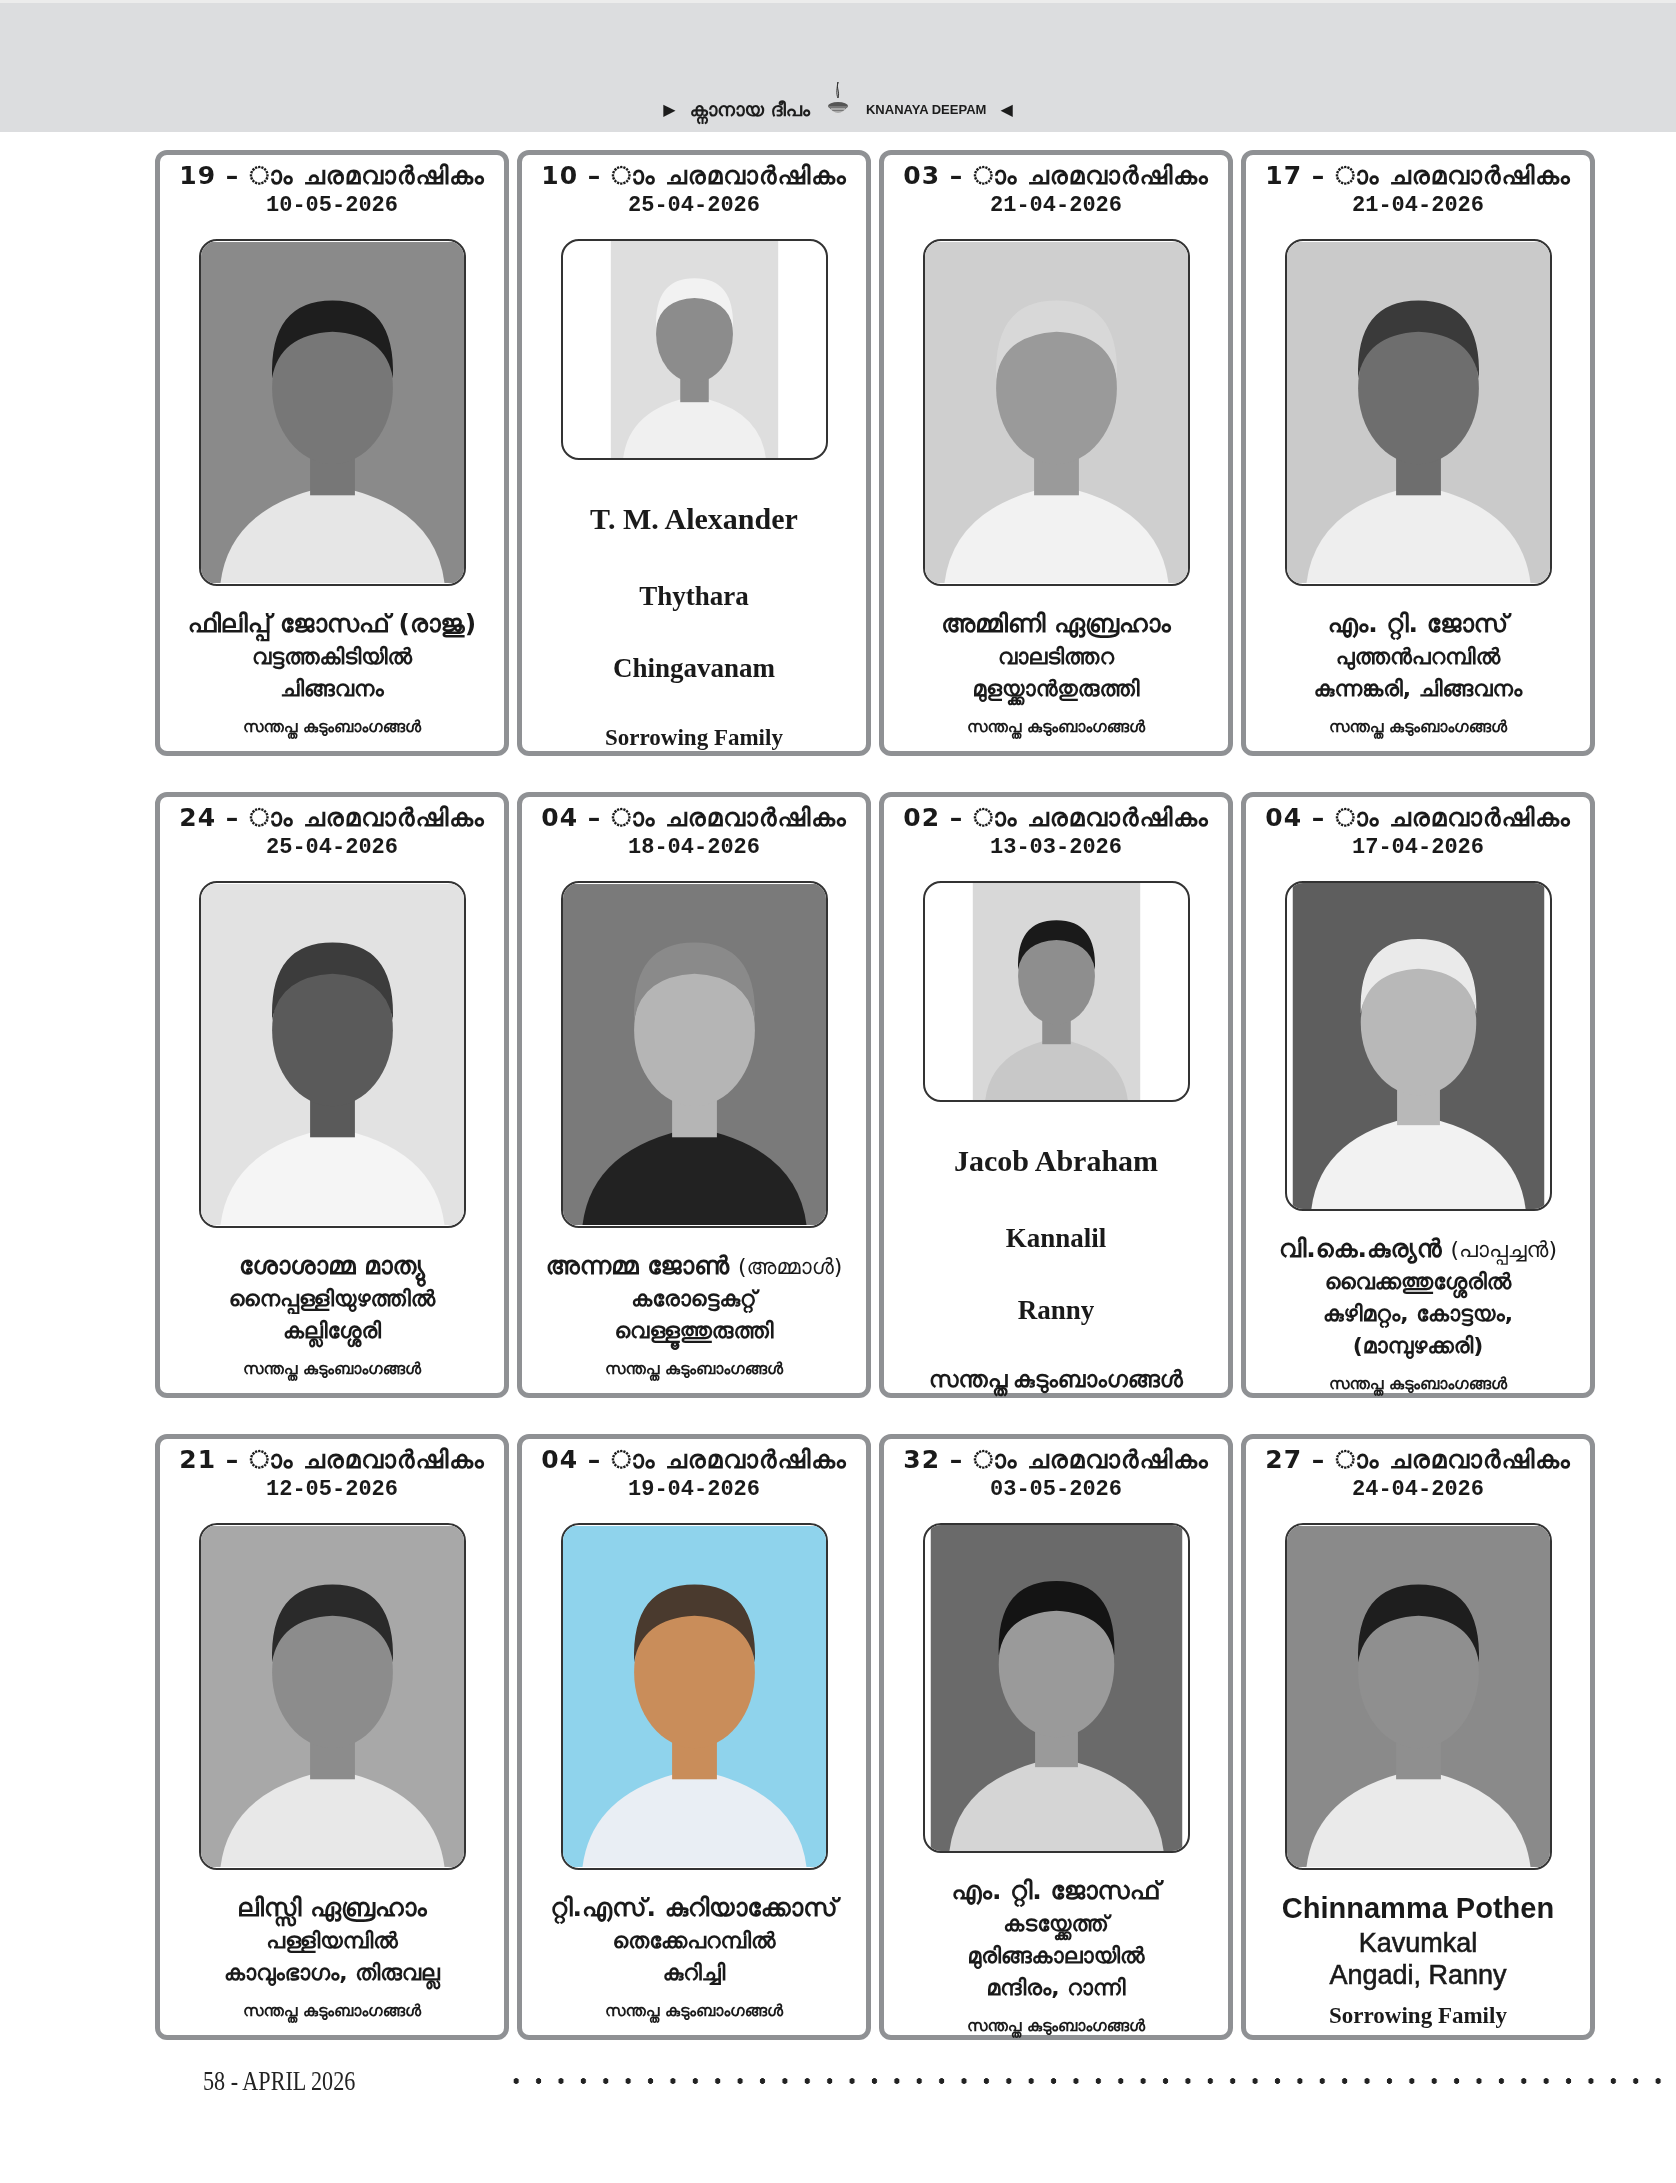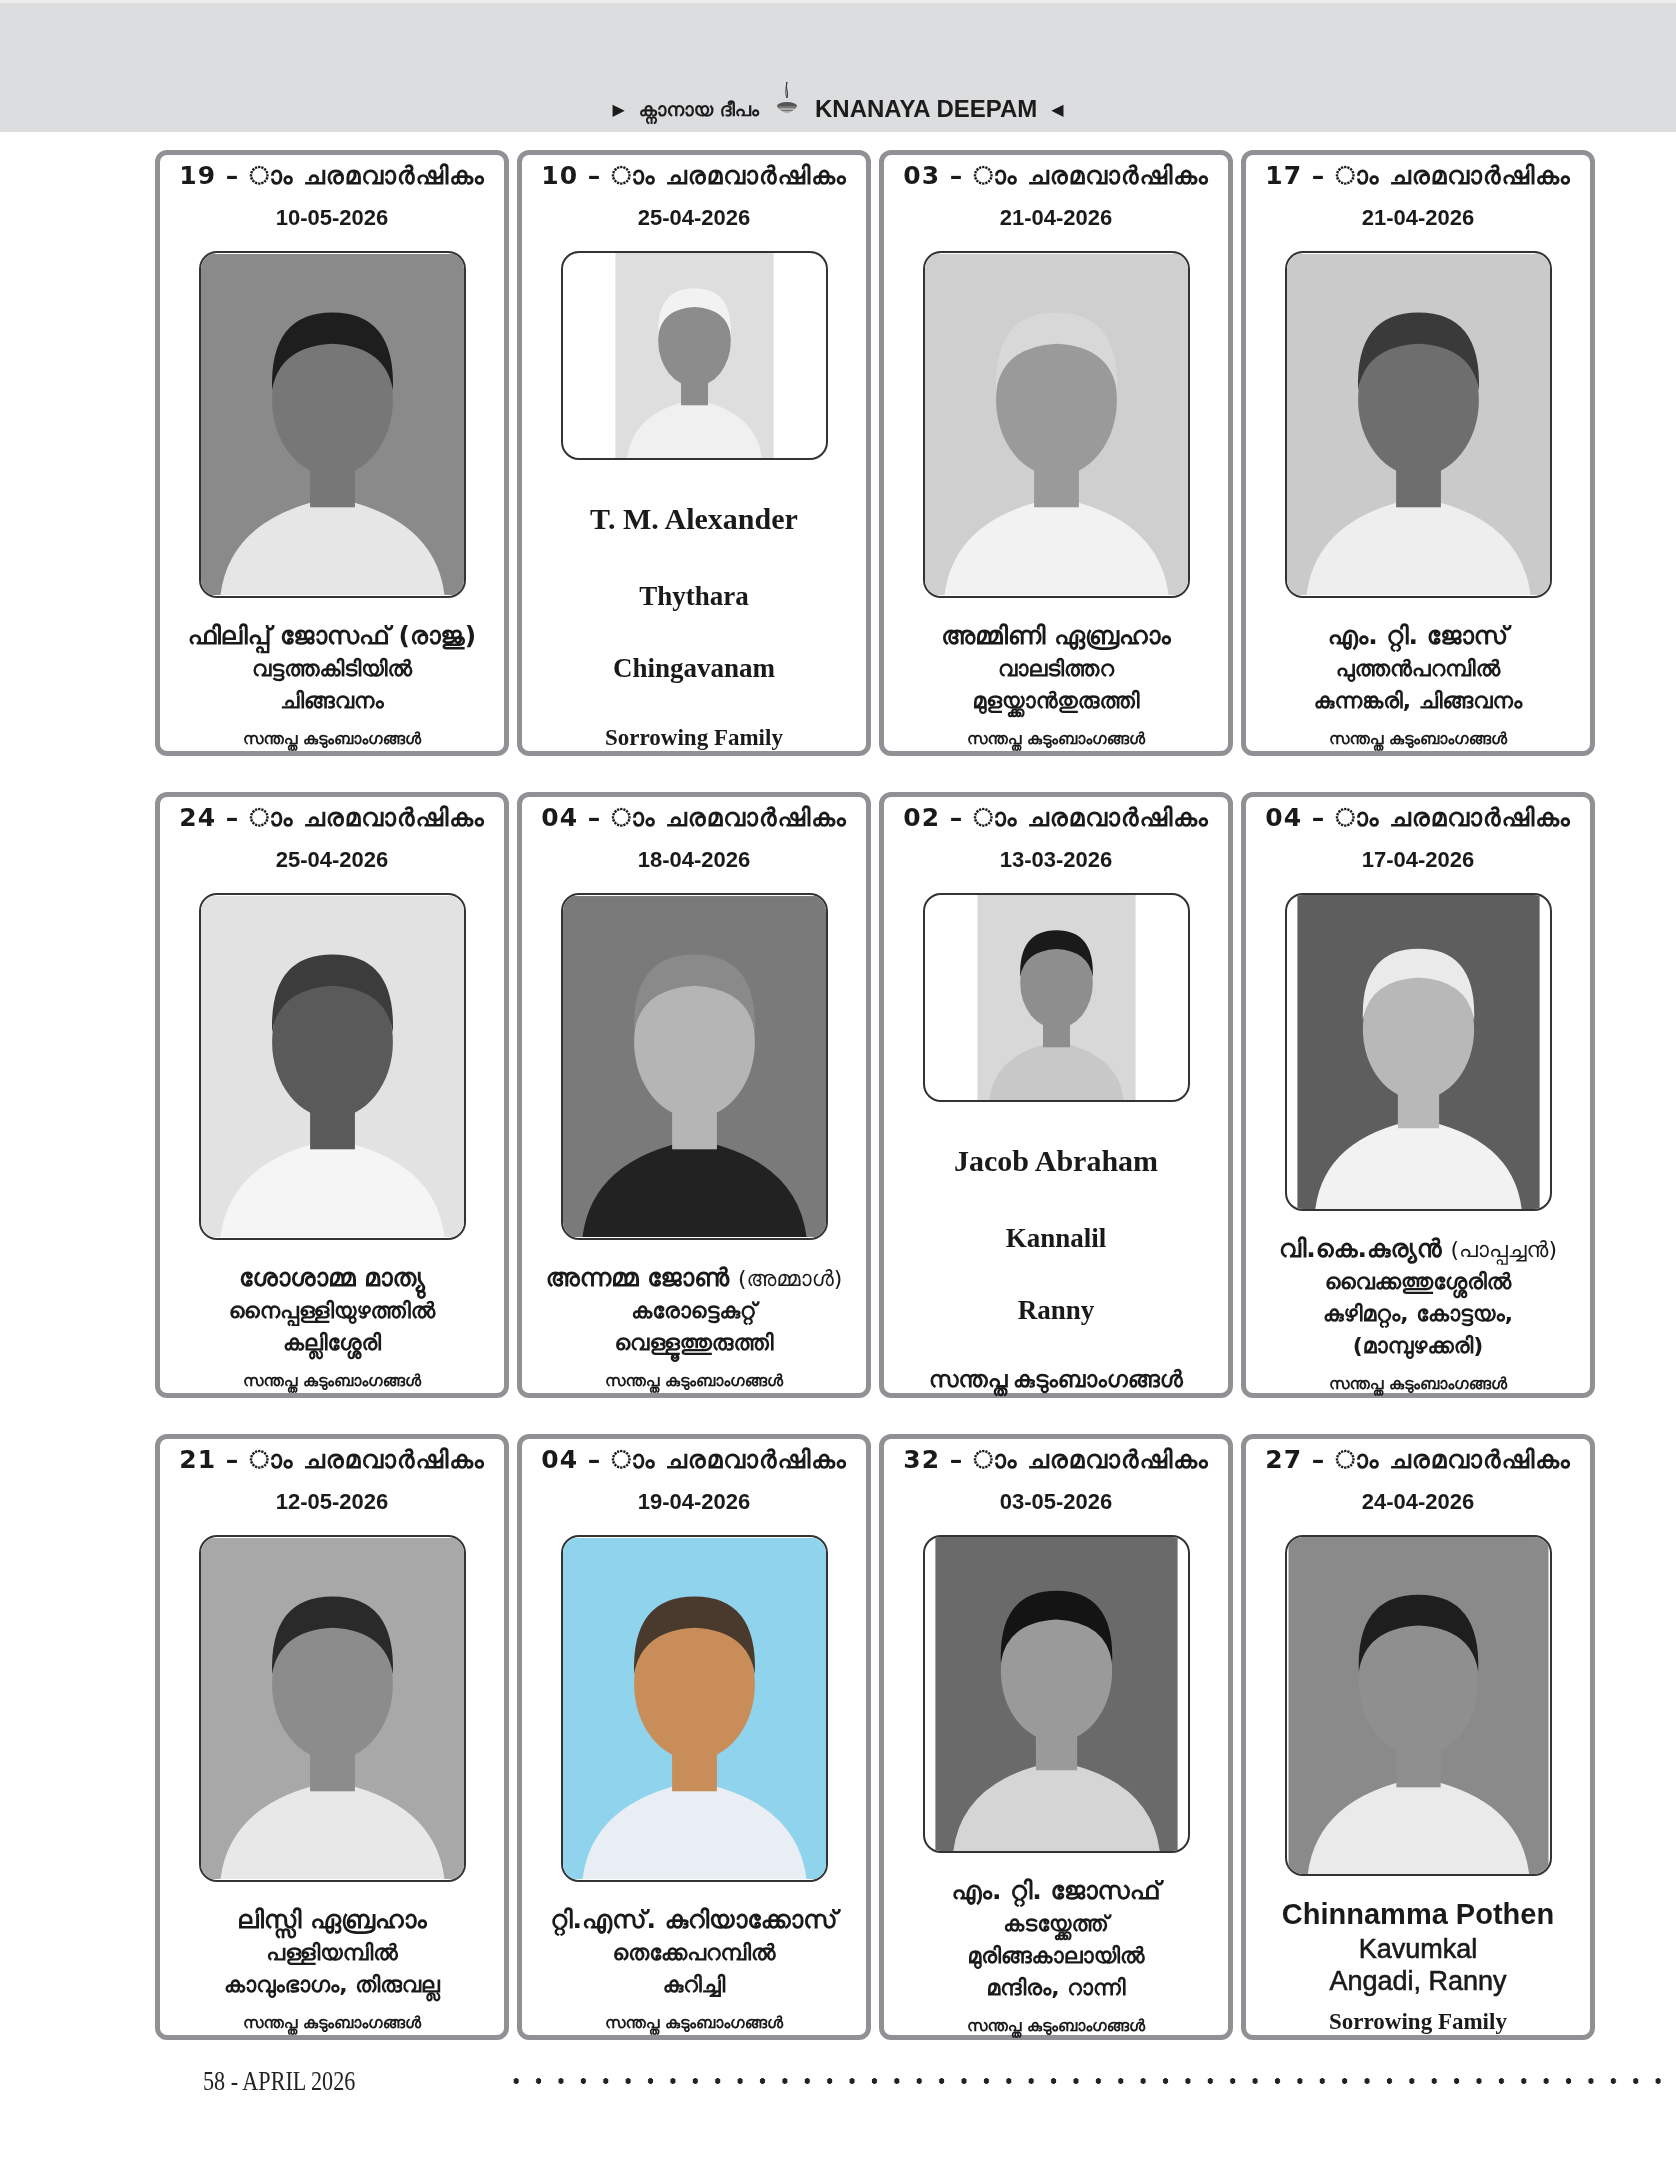--- a/index.html
+++ b/index.html
@@ -10,36 +10,36 @@
   .header {
     position: absolute; left: 0; top: 0; width: 1676px; height: 129px;
     background: #dcdddf; border-top: 3px solid #ececec;
   }
   .masthead {
     position: absolute; top: 91px; left: 0; width: 100%;
     display: flex; justify-content: center; align-items: center; gap: 14px;
     font-size: 19px; font-weight: bold; color: #1c1c1c;
   }
   .masthead .arrow { font-size: 16px; }
-  .masthead .brand-en { font-family: "Liberation Sans", sans-serif; font-weight: bold; letter-spacing: 0; font-size: 24px; }
+  .masthead .brand-en { font-family: "Liberation Sans", sans-serif; font-weight: bold; letter-spacing: 0; font-size: 13px; }
   .lamp { width: 28px; height: 40px; margin-top: -14px; }
 
   .grid {
     position: absolute; left: 155px; top: 150px;
     display: grid; grid-template-columns: 354px 354px 354px 354px;
     column-gap: 8px; row-gap: 36px;
   }
   .card {
     box-sizing: border-box; height: 606px; background: #fff;
     border: 5px solid #8f9194; border-radius: 12px;
     display: flex; flex-direction: column; align-items: center;
     padding-top: 6px;
   }
   .anniv { font-size: 25px; font-weight: bold; letter-spacing: 1px; line-height: 30px; text-align: center; }
-  .date { font-family: Liberation Sans, sans-serif; font-size: 22px; font-weight: bold; line-height: 26px; margin-top: 14px; }
+  .date { font-family: Liberation Mono, monospace; font-size: 22px; font-weight: bold; line-height: 26px; margin-top: 2px; }
   .photo {
     width: 267px; height: 347px; margin-top: 20px; border-radius: 18px;
     border: 2px solid #333; box-sizing: border-box; position: relative; overflow: hidden;
   }
   .photo svg { width: 100%; height: 100%; display: block; }
   .name { font-size: 25px; font-weight: bold; text-align: center; margin-top: 22px; line-height: 32px; }
   .name .alias { font-weight: normal; font-size: 22px; }
   .line { font-size: 22px; font-weight: bold; text-align: center; line-height: 32px; }
   .family { font-size: 16px; font-weight: bold; text-align: left; margin-top: 12px; }
   .serif .name, .serif .line, .serif .family { font-family: "Liberation Serif", serif; margin-top: 42px; }

